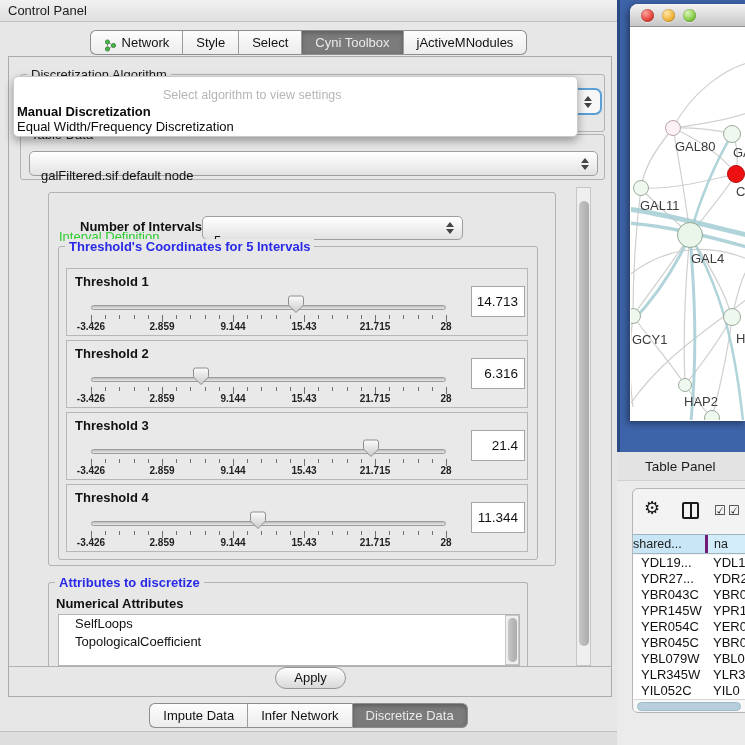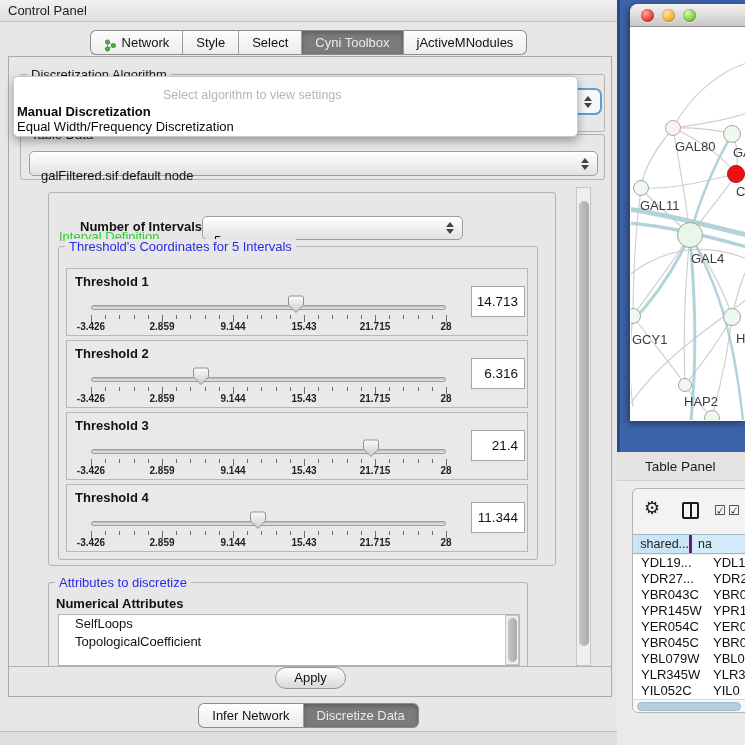--- a/index.html
+++ b/index.html
@@ -25,21 +25,21 @@
   .tab:last-child { border-right:1px solid #8d8d8d; border-radius:0 6px 6px 0; }
   .tab.tab-sel { background:#7b7b7b; color:#eaeaea; box-shadow:inset 0 2px 4px rgba(0,0,0,.25); }
   .neticon { display:inline-block; width:13px; height:13px; }
 
   .content-panel { position:absolute; left:8px; top:56px; width:604px; height:641px;
     border:1px solid #ababab; background:#e7e7e7; }
 
   .groupbox { position:absolute; border:1px solid #b3b3b3; border-radius:3px; }
   .legend { position:absolute; top:-8px; left:6px; background:#e7e7e7; padding:0 4px; font-size:13px; color:#1a1a1a; white-space:nowrap; }
   .legend.green { color:#2dcc2d;margin-top:44px; }
-  .legend.blue { color:#2929e8; }
+  .legend.blue { color:#2929e8;font-weight:bold; }
 
   
   .popup { position:absolute; left:13px; top:76px; width:565px; height:61px; background:#fff;
     border:1px solid #c9c9c9; border-radius:5px; box-shadow:0 4px 10px rgba(0,0,0,.35); z-index:50; }
   .pop-hint { position:absolute; left:149px; top:11px; font-size:12.5px; color:#b5b5b5; }
   .pop-item { position:absolute; left:3px; font-size:13px; color:#0a0a0a; white-space:nowrap; }
   .pop-item.bold { font-weight:bold; }
 
   .combo { background:linear-gradient(#ffffff,#e2e2e2); border:1px solid #9e9e9e; border-radius:5px;
     font-size:13px; color:#111; position:absolute; }
@@ -97,21 +97,21 @@
   .tp-title { position:absolute; left:28px; top:7px; font-size:13.5px; color:#1c1c1c; }
   .tp-below { position:absolute; left:617px; top:481px; width:128px; height:264px; background:#ebebeb; }
   .table-widget { position:absolute; left:632px; top:488px; width:115px; height:225px; background:#f3f3f3;
     border:1px solid #b5b5b5; border-radius:6px 0 0 6px; }
   .tw-gear { position:absolute; left:11px; top:10px; font-size:18px; color:#1a1a1a; line-height:18px; }
   .tw-colico { position:absolute; left:49px; top:13px; width:17px; height:17px; border:2px solid #1a1a1a; border-radius:2px; }
   .tw-colico:before { content:""; position:absolute; left:5.5px; top:0; width:2px; height:13px; background:#1a1a1a; }
   .tw-check { position:absolute; top:15px; font-size:13px; color:#1a1a1a; line-height:13px; }
   .th-row { position:absolute; left:0px; top:45px; width:113px; height:20px; display:flex; border-top:1px solid #9fb6c0; border-bottom:1px solid #9fb6c0; }
   .th-cell { background:#c8e6f5; font-size:12.5px; color:#222; line-height:19px; overflow:hidden; white-space:nowrap; }
-  .th-c1 { width:59px; text-align:right; border-right:3px solid #701a75; }
+  .th-c1 { width:75px; text-align:left; border-right:3px solid #701a75; }
   .th-c2 { flex:1; padding-left:6px; background:#d3ecf9; }
   .rows { position:absolute; left:0; top:66px; width:113px; height:144px; overflow:hidden; background:#fff; }
   .trow { display:flex; height:16px; line-height:16px; font-size:13px; color:#101010; }
   .trow .c1 { width:75px; padding-left:8px; overflow:hidden; white-space:nowrap; }
   .trow .c2 { flex:1; padding-left:5px; overflow:hidden; white-space:nowrap; }
   .hsb { position:absolute; left:1px; top:210px; width:111px; height:12px; background:#f8f8f8; border-top:1px solid #d6d6d6; }
   .hsb-thumb { position:absolute; left:3px; top:1.5px; width:104px; height:9px; background:#b7cfdc; border:1px solid #9fbccb; border-radius:5px; }
 </style>
 </head>
 <body>
@@ -373,20 +373,23 @@
       <div class="vsb-thumb" style="left:2px;top:13px;width:10px;height:445px;"></div>
     </div>
 
     <div class="divider" style="left:9px;top:666px;width:603px;height:1px;"></div>
     <div class="apply-bar">
       <button class="btn">Apply</button>
     </div>
 
     <div class="tabbar bottom">
         <div class="tab">
+          <span class="tab-txt">Impute Data</span>
+        </div>
+        <div class="tab">
           <span class="tab-txt">Infer Network</span>
         </div>
         <div class="tab tab-sel">
           <span class="tab-txt">Discretize Data</span>
         </div>
       </div>
     <div class="bottom-strip"></div>
   </div>
 
   <div class="blue-field"></div>

